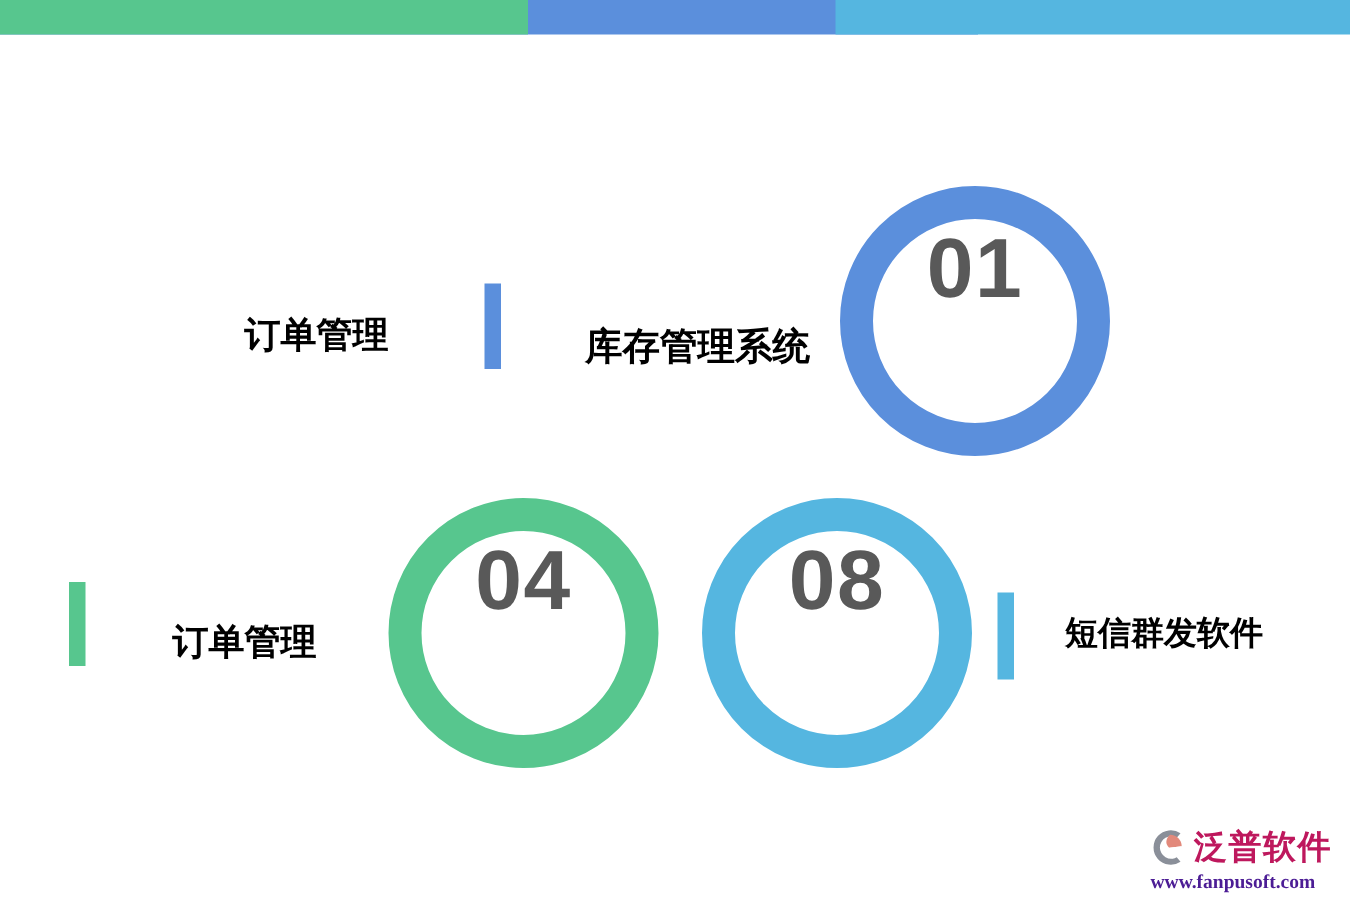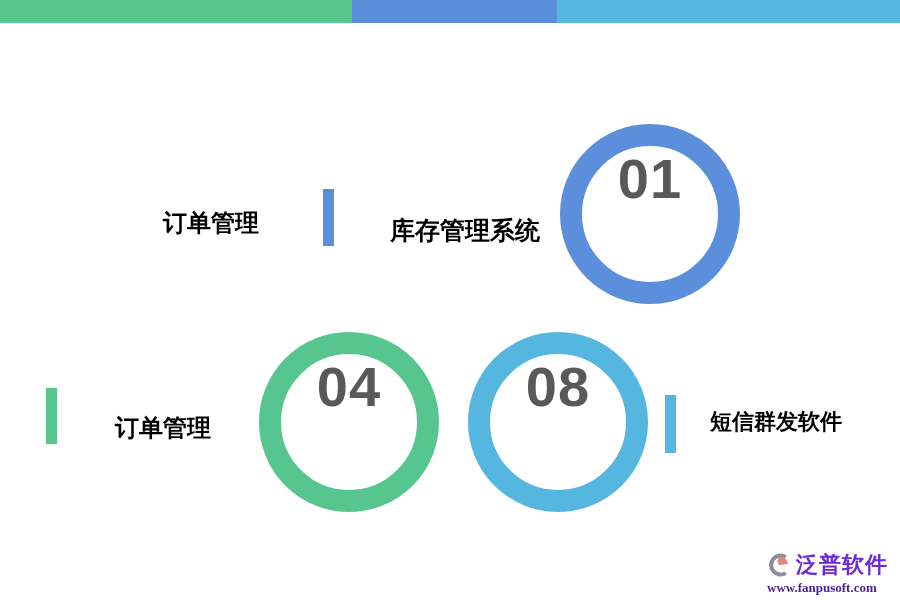--- a/index.html
+++ b/index.html
@@ -34,21 +34,21 @@
     position:absolute;color:#000000;font-weight:bold;white-space:nowrap;
     font-family:"Liberation Sans","DejaVu Sans",sans-serif;
   }
   .lbl-order{left:163px;top:207px;font-size:24px;}
   .lbl-stock{left:390px;top:214px;font-size:25px;}
   .lbl-customer{left:115px;top:412px;font-size:24px;}
   .lbl-sms{left:710px;top:407px;font-size:22px;}
   
   .watermark{position:absolute;left:767px;top:550px;width:130px;}
   .wm-row{display:flex;align-items:center;gap:3px;}
-  .wm-brand{font-size:22px;font-weight:bold;color:#6d28d9;letter-spacing:1px;}
+  .wm-brand{font-size:22px;font-weight:bold;color:#be185d;letter-spacing:1px;}
   .wm-url{
     font-size:13px;font-weight:bold;color:#4c1d95;margin-top:0px;
     font-family:"Liberation Serif","DejaVu Serif",serif;letter-spacing:0px;
   }
 </style>
 </head>
 <body>
 
 <div class="canvas">
 

